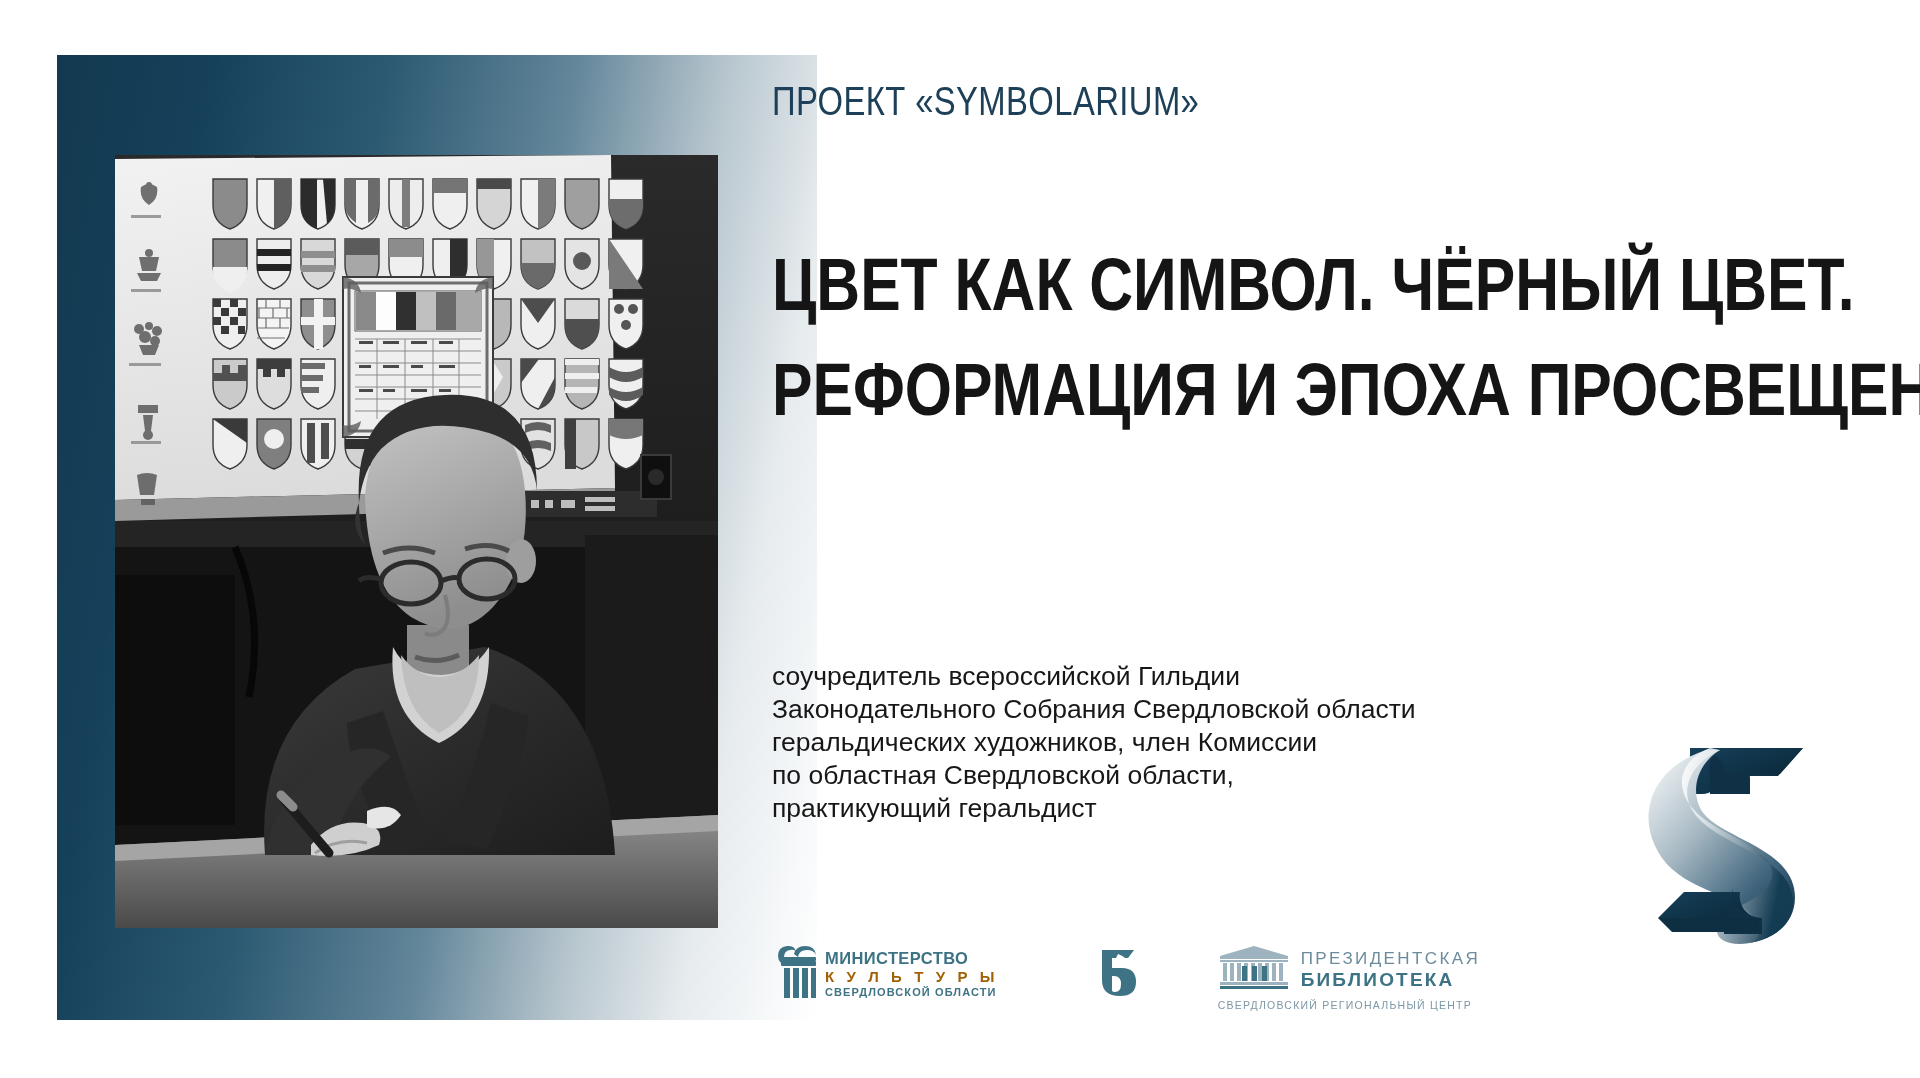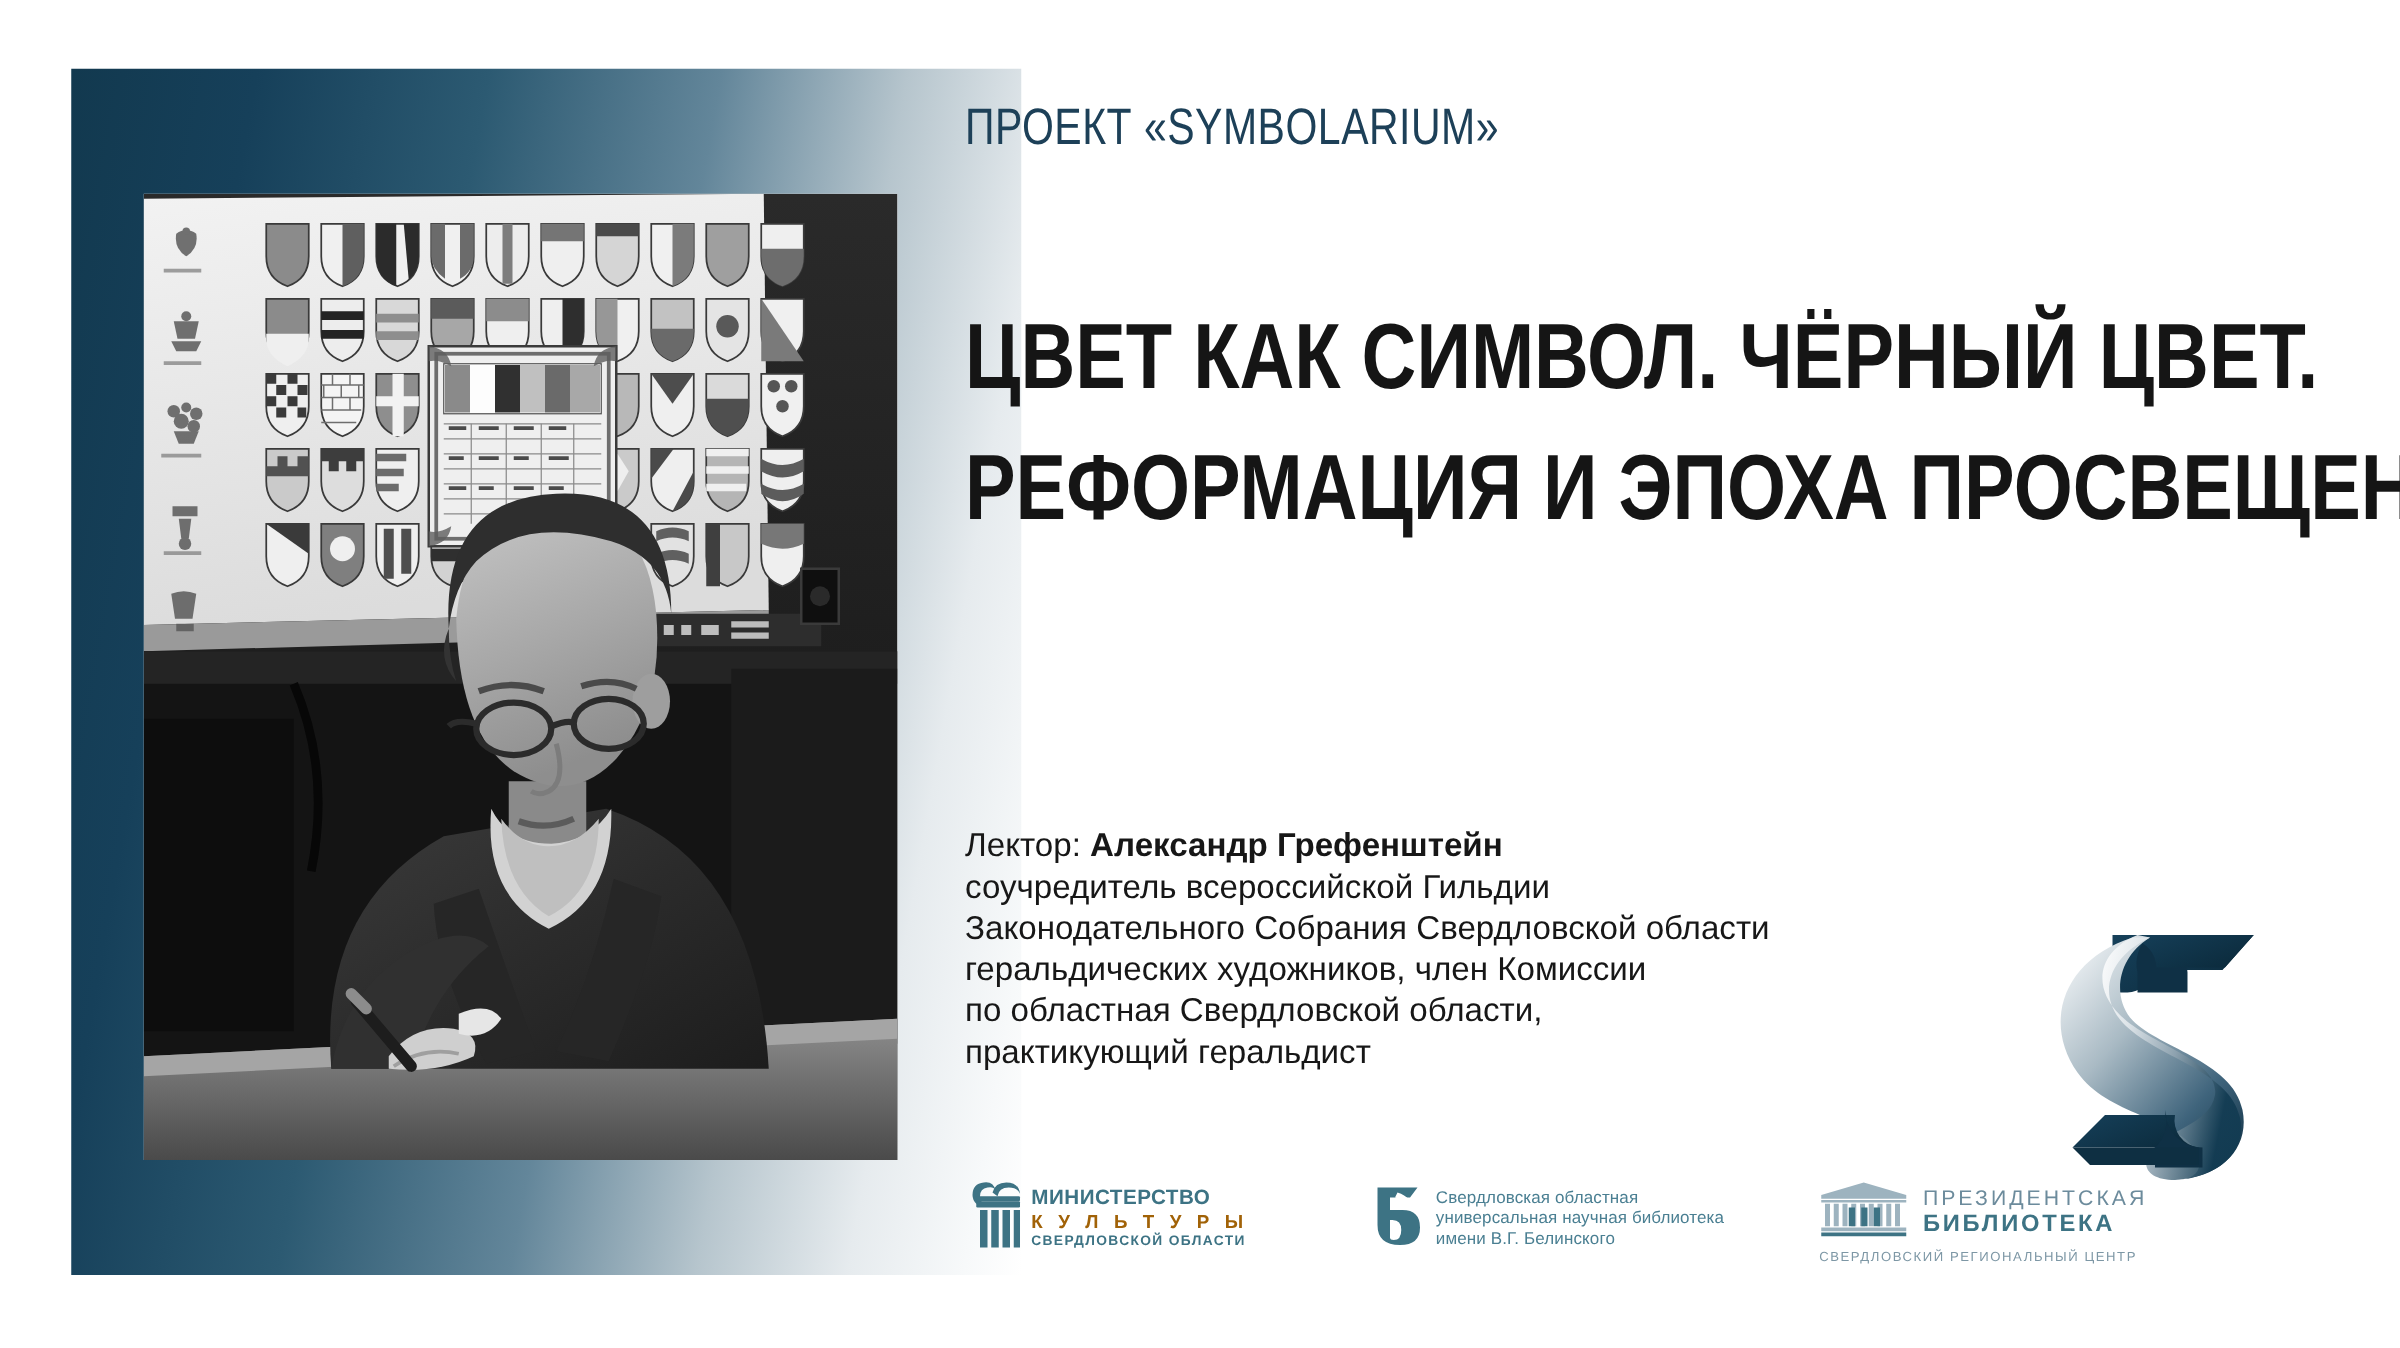--- a/index.html
+++ b/index.html
@@ -573,24 +573,20 @@
 <div id="right-col">
 
   <div id="project-label">ПРОЕКТ «SYMBOLARIUM»</div>
 
   <div id="main-title">
     <span class="tline">ЦВЕТ КАК СИМВОЛ. ЧЁРНЫЙ ЦВЕТ.</span>
     <span class="tline">РЕФОРМАЦИЯ И ЭПОХА ПРОСВЕЩЕНИЯ</span>
   </div>
 
   <div id="lecturer">
-    <span class="ln">
-      <span class="lead">Лектор:</span>
-      <span class="name">Александр Грефенштейн</span>
-    </span>
     <span class="ln">соучредитель всероссийской Гильдии</span>
     <span class="ln">Законодательного Собрания Свердловской области</span>
     <span class="ln">геральдических художников, член Комиссии</span>
     <span class="ln">по областная Свердловской области,</span>
     <span class="ln">практикующий геральдист</span>
   </div>
 
   <div id="logo-row">
 
     <div class="logo" id="logo-ministry">
@@ -618,25 +614,20 @@
     <div class="logo" id="logo-belinsky">
       <span class="logo-mark">
         <svg width="48" height="56" viewBox="0 0 48 56" aria-hidden="true">
           <g fill="#3d7384">
             <path d="M6,6 h34 l-6,8 h-16 v10 h10 q14,0 14,14 q0,14 -16,14 q-18,0 -18,-16 V6Z
                      M18,32 v14 q0,2 3,2 q6,0 6,-8 q0,-8 -7,-8Z"></path>
             <path d="M24,10 q12,4 12,14 q-4,-8 -14,-10Z" fill="#ffffff"></path>
           </g>
         </svg>
       </span>
-      <span class="logo-text">
-        <div class="bl">Свердловская областная</div>
-        <div class="bl">универсальная научная библиотека</div>
-        <div class="bl">имени В.Г. Белинского</div>
-      </span>
     </div>
 
     <div id="logo-presidential">
       <div style="display:flex;align-items:center;gap:9px;">
         <span class="logo-mark">
           <svg width="74" height="48" viewBox="0 0 74 48" aria-hidden="true">
             <g fill="#9db3bf">
               <path d="M2,12 L36,2 L70,12 v3 H2Z"></path>
               <rect x="2" y="16" width="68" height="2"></rect>
               <g>

